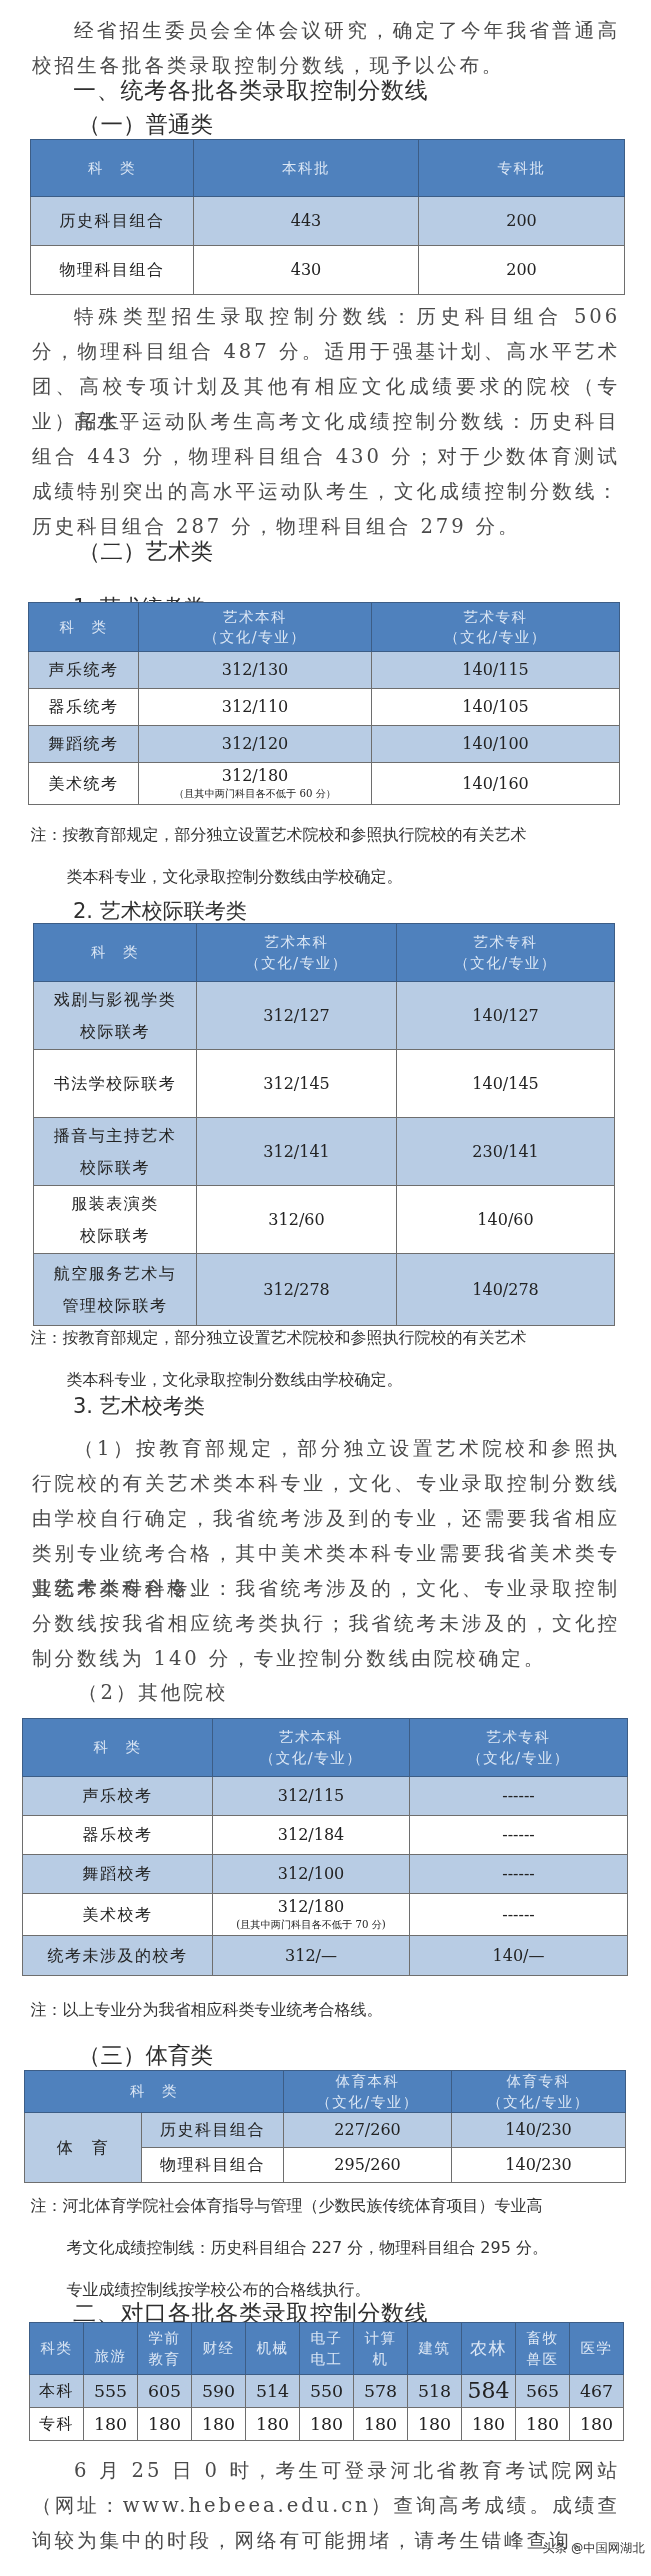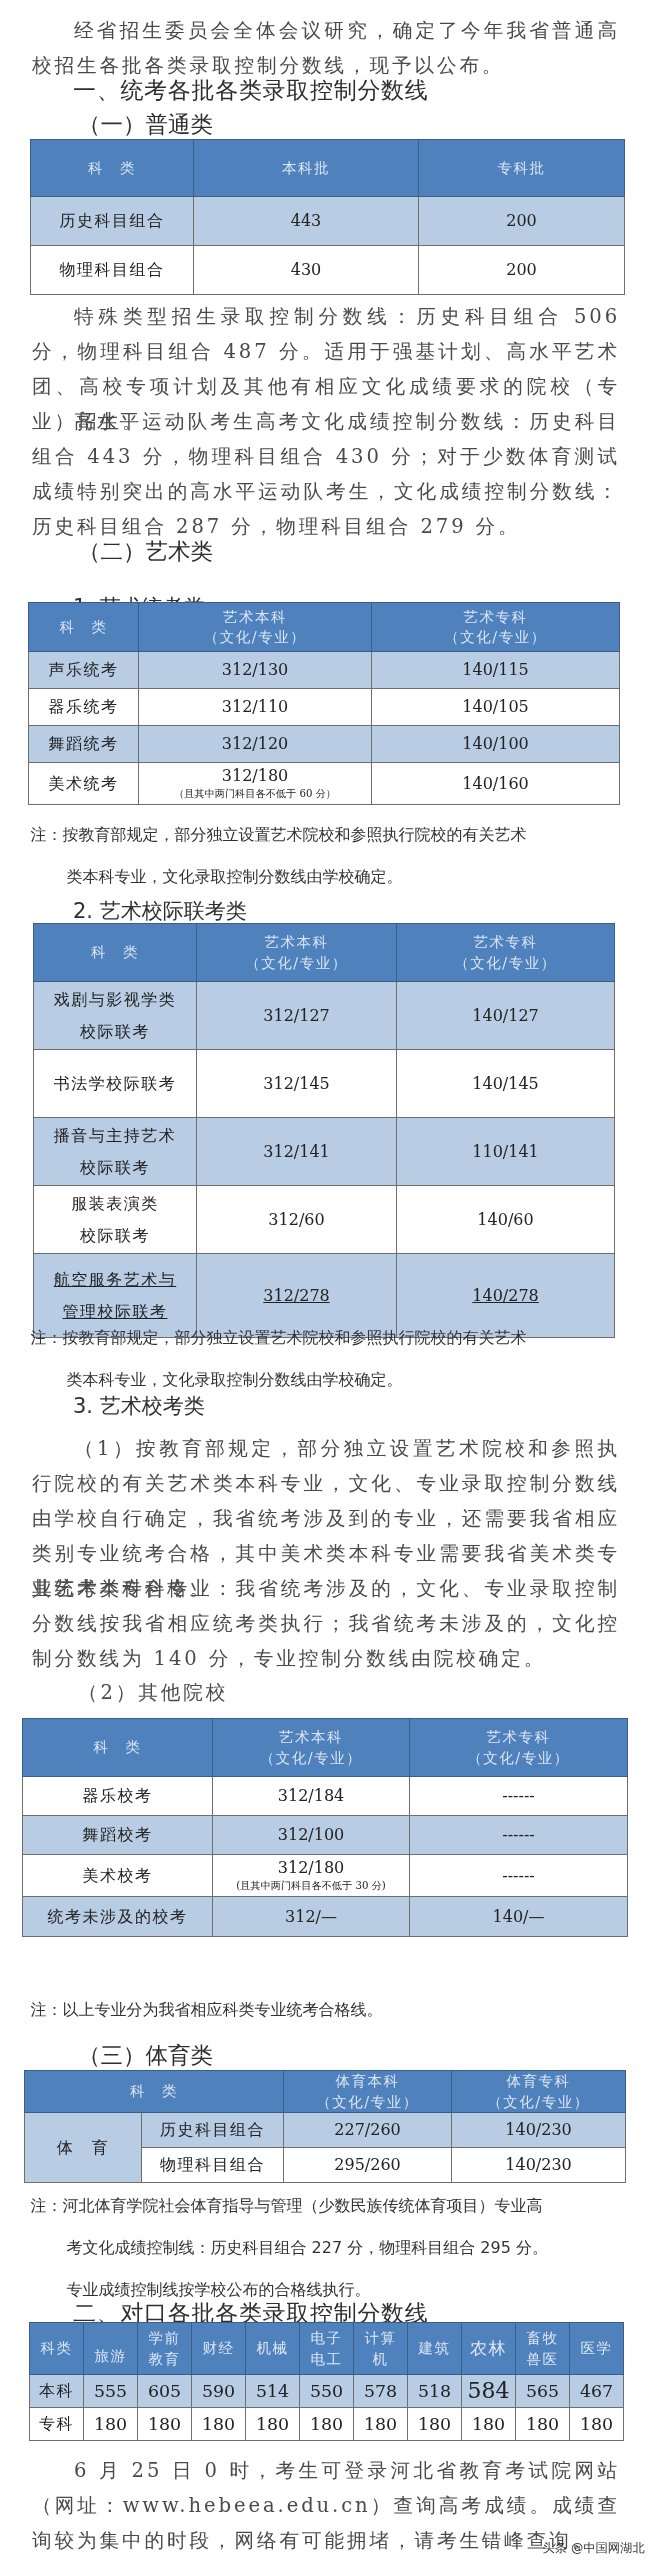--- a/index.html
+++ b/index.html
@@ -211,31 +211,31 @@
     <td class="label">书法学校际联考</td>
     <td>312/145</td>
     <td>140/145</td>
   </tr>
   <tr class="odd" style="height:68px;">
     <td class="label">
           <span style="display:block;line-height:32px">播音与主持艺术</span>
           <span style="display:block;line-height:32px">校际联考</span>
         </td>
     <td>312/141</td>
-    <td>110/141</td>
+    <td>230/141</td>
   </tr>
   <tr class="even" style="height:68px;">
     <td class="label">
           <span style="display:block;line-height:32px">服装表演类</span>
           <span style="display:block;line-height:32px">校际联考</span>
         </td>
     <td>312/60</td>
     <td>140/60</td>
   </tr>
-  <tr class="odd" style="height:84px;text-decoration:underline;">
+  <tr class="odd" style="height:72px;">
     <td class="label">
           <span style="display:block;line-height:32px">航空服务艺术与</span>
           <span style="display:block;line-height:32px">管理校际联考</span>
         </td>
     <td>312/278</td>
     <td>140/278</td>
   </tr>
 </tbody>
   </table>
 
@@ -261,35 +261,40 @@
     <th>科　类</th>
     <th>
           <span style="display:block">艺术本科</span>
           <span style="display:block">（文化/专业）</span>
         </th>
     <th>
           <span style="display:block">艺术专科</span>
           <span style="display:block">（文化/专业）</span>
         </th>
   </tr>
+  <tr class="odd" style="height:39px;">
+    <td class="label">声乐校考</td>
+    <td>312/115</td>
+    <td>------</td>
+  </tr>
   <tr class="even" style="height:39px;">
     <td class="label">器乐校考</td>
     <td>312/184</td>
     <td>------</td>
   </tr>
   <tr class="odd" style="height:39px;">
     <td class="label">舞蹈校考</td>
     <td>312/100</td>
     <td>------</td>
   </tr>
   <tr class="even" style="height:42px;">
     <td class="label">美术校考</td>
     <td>
           <span class="mainline">312/180</span>
-          <span class="small">(且其中两门科目各不低于 30 分)</span>
+          <span class="small">(且其中两门科目各不低于 70 分)</span>
         </td>
     <td>------</td>
   </tr>
   <tr class="odd" style="height:40px;">
     <td class="label">统考未涉及的校考</td>
     <td>312/—</td>
     <td>140/—</td>
   </tr>
 </tbody>
   </table>

